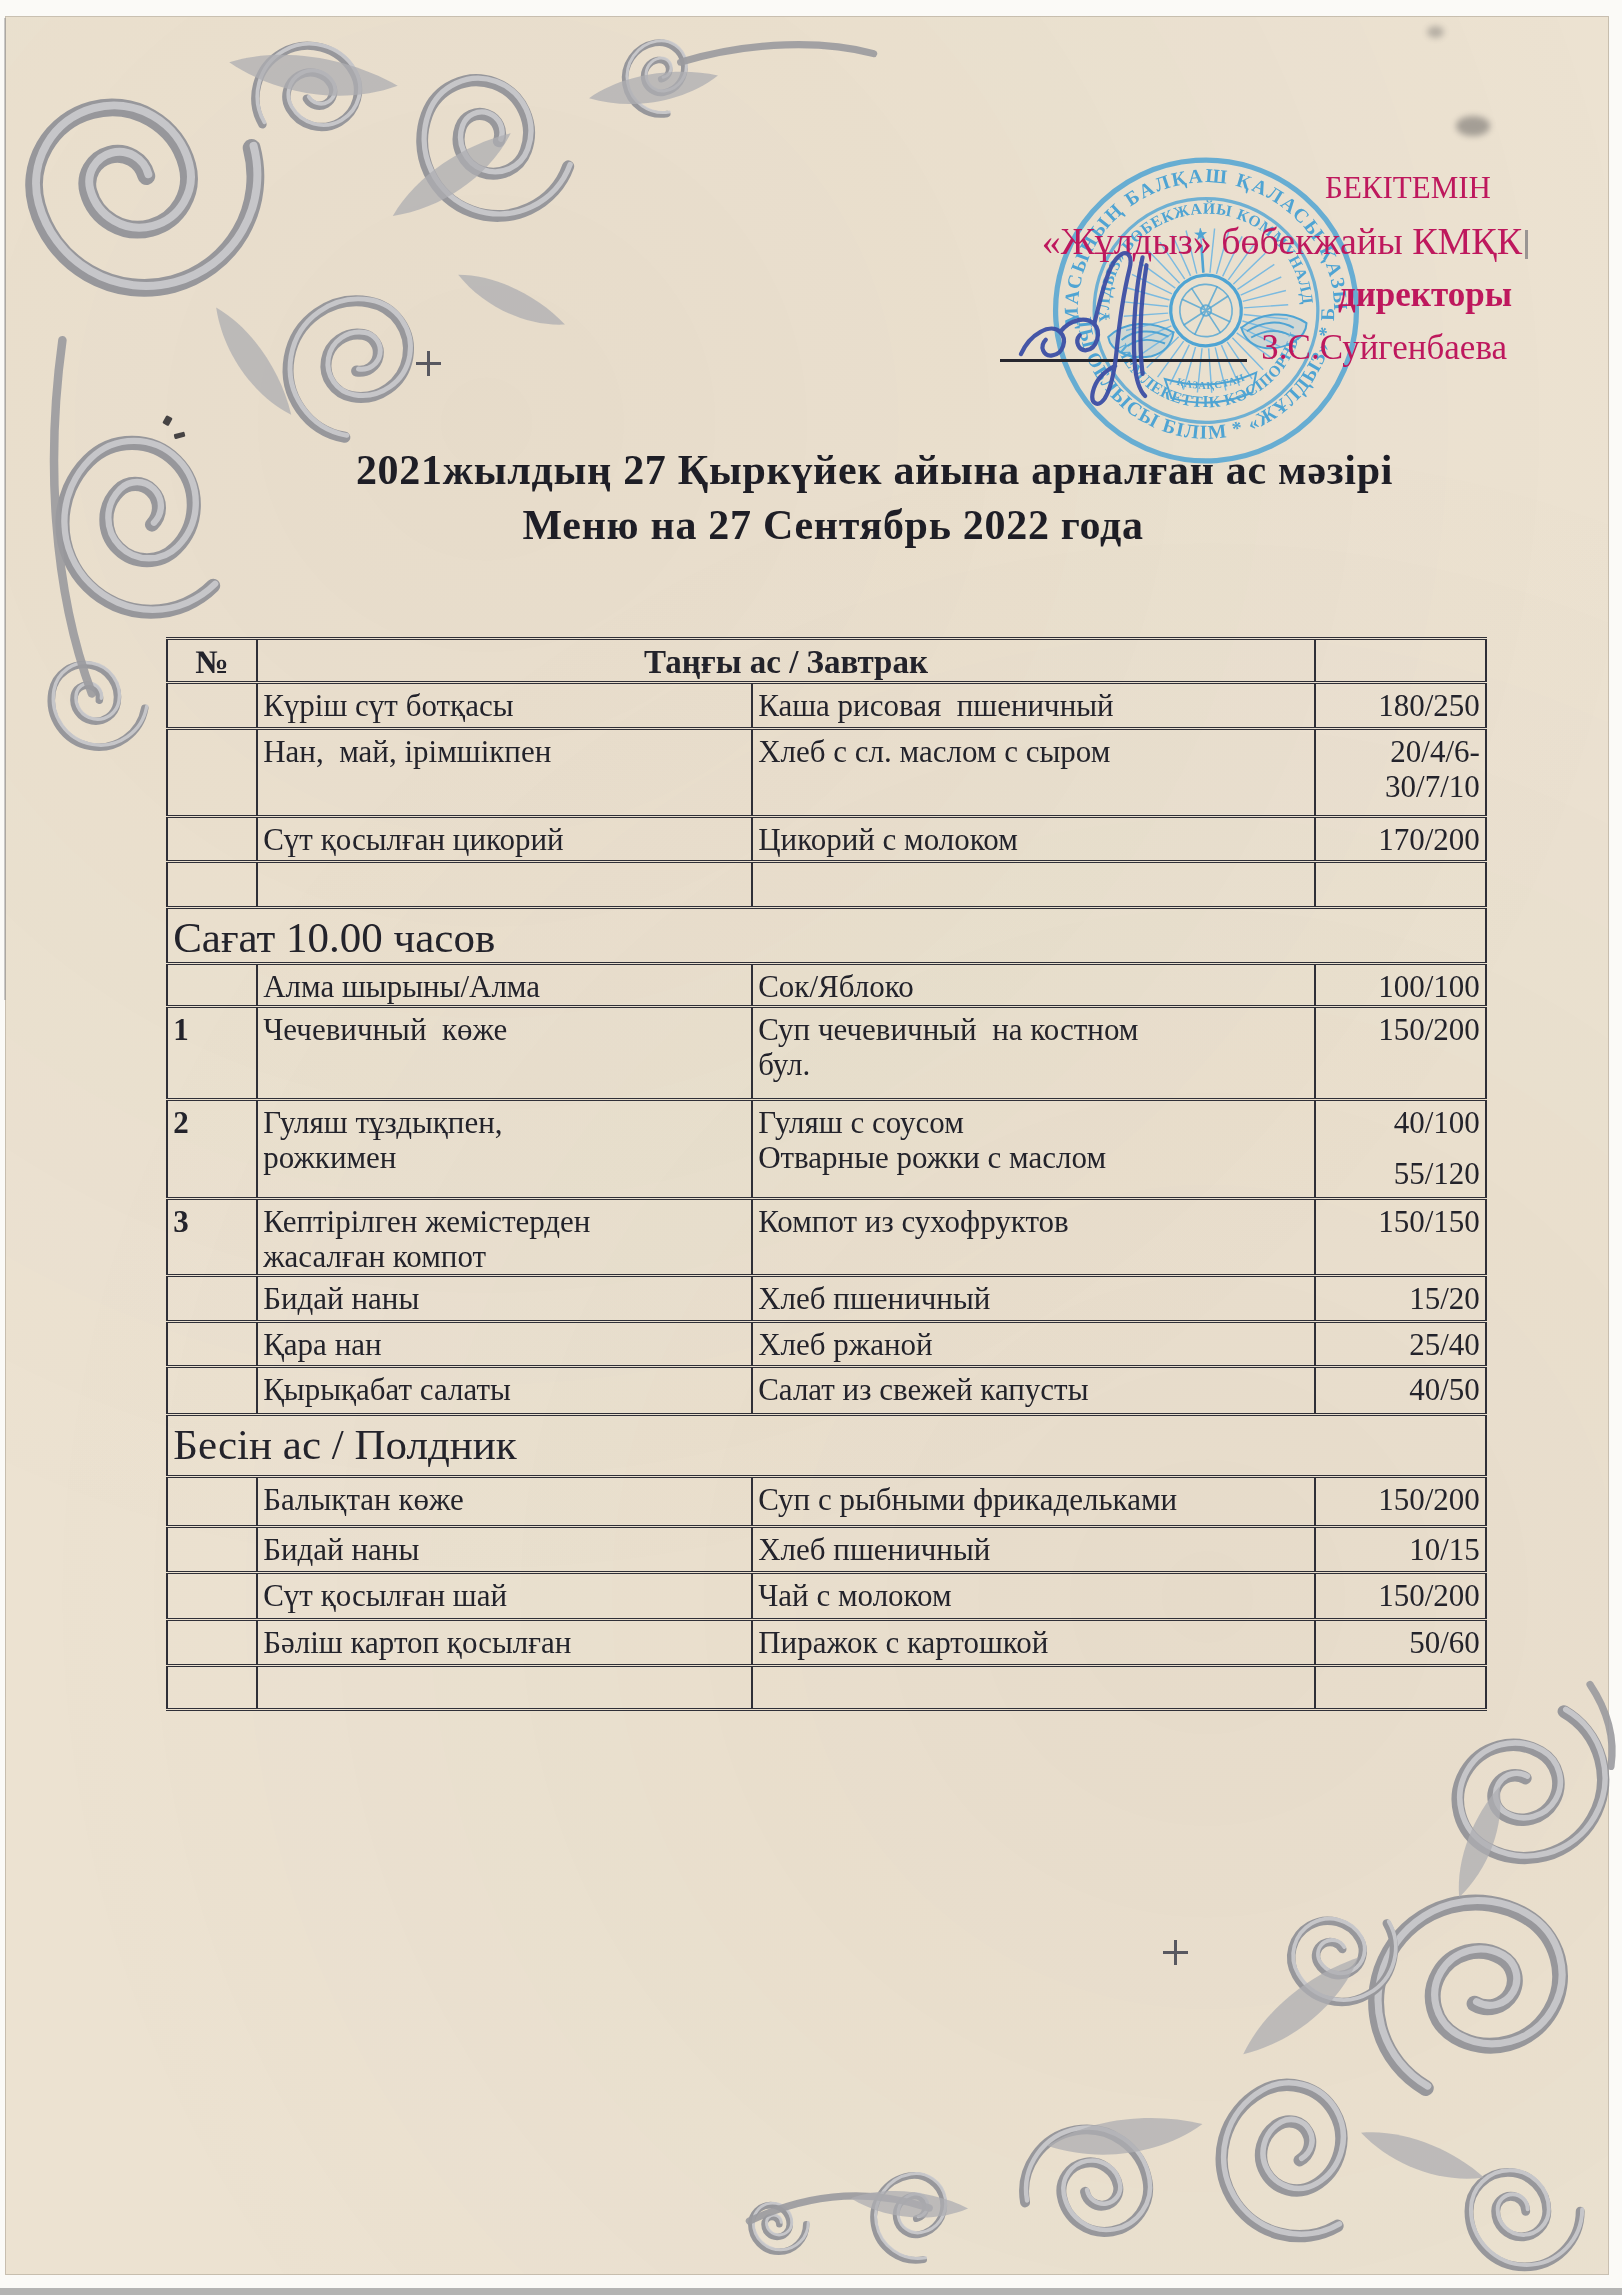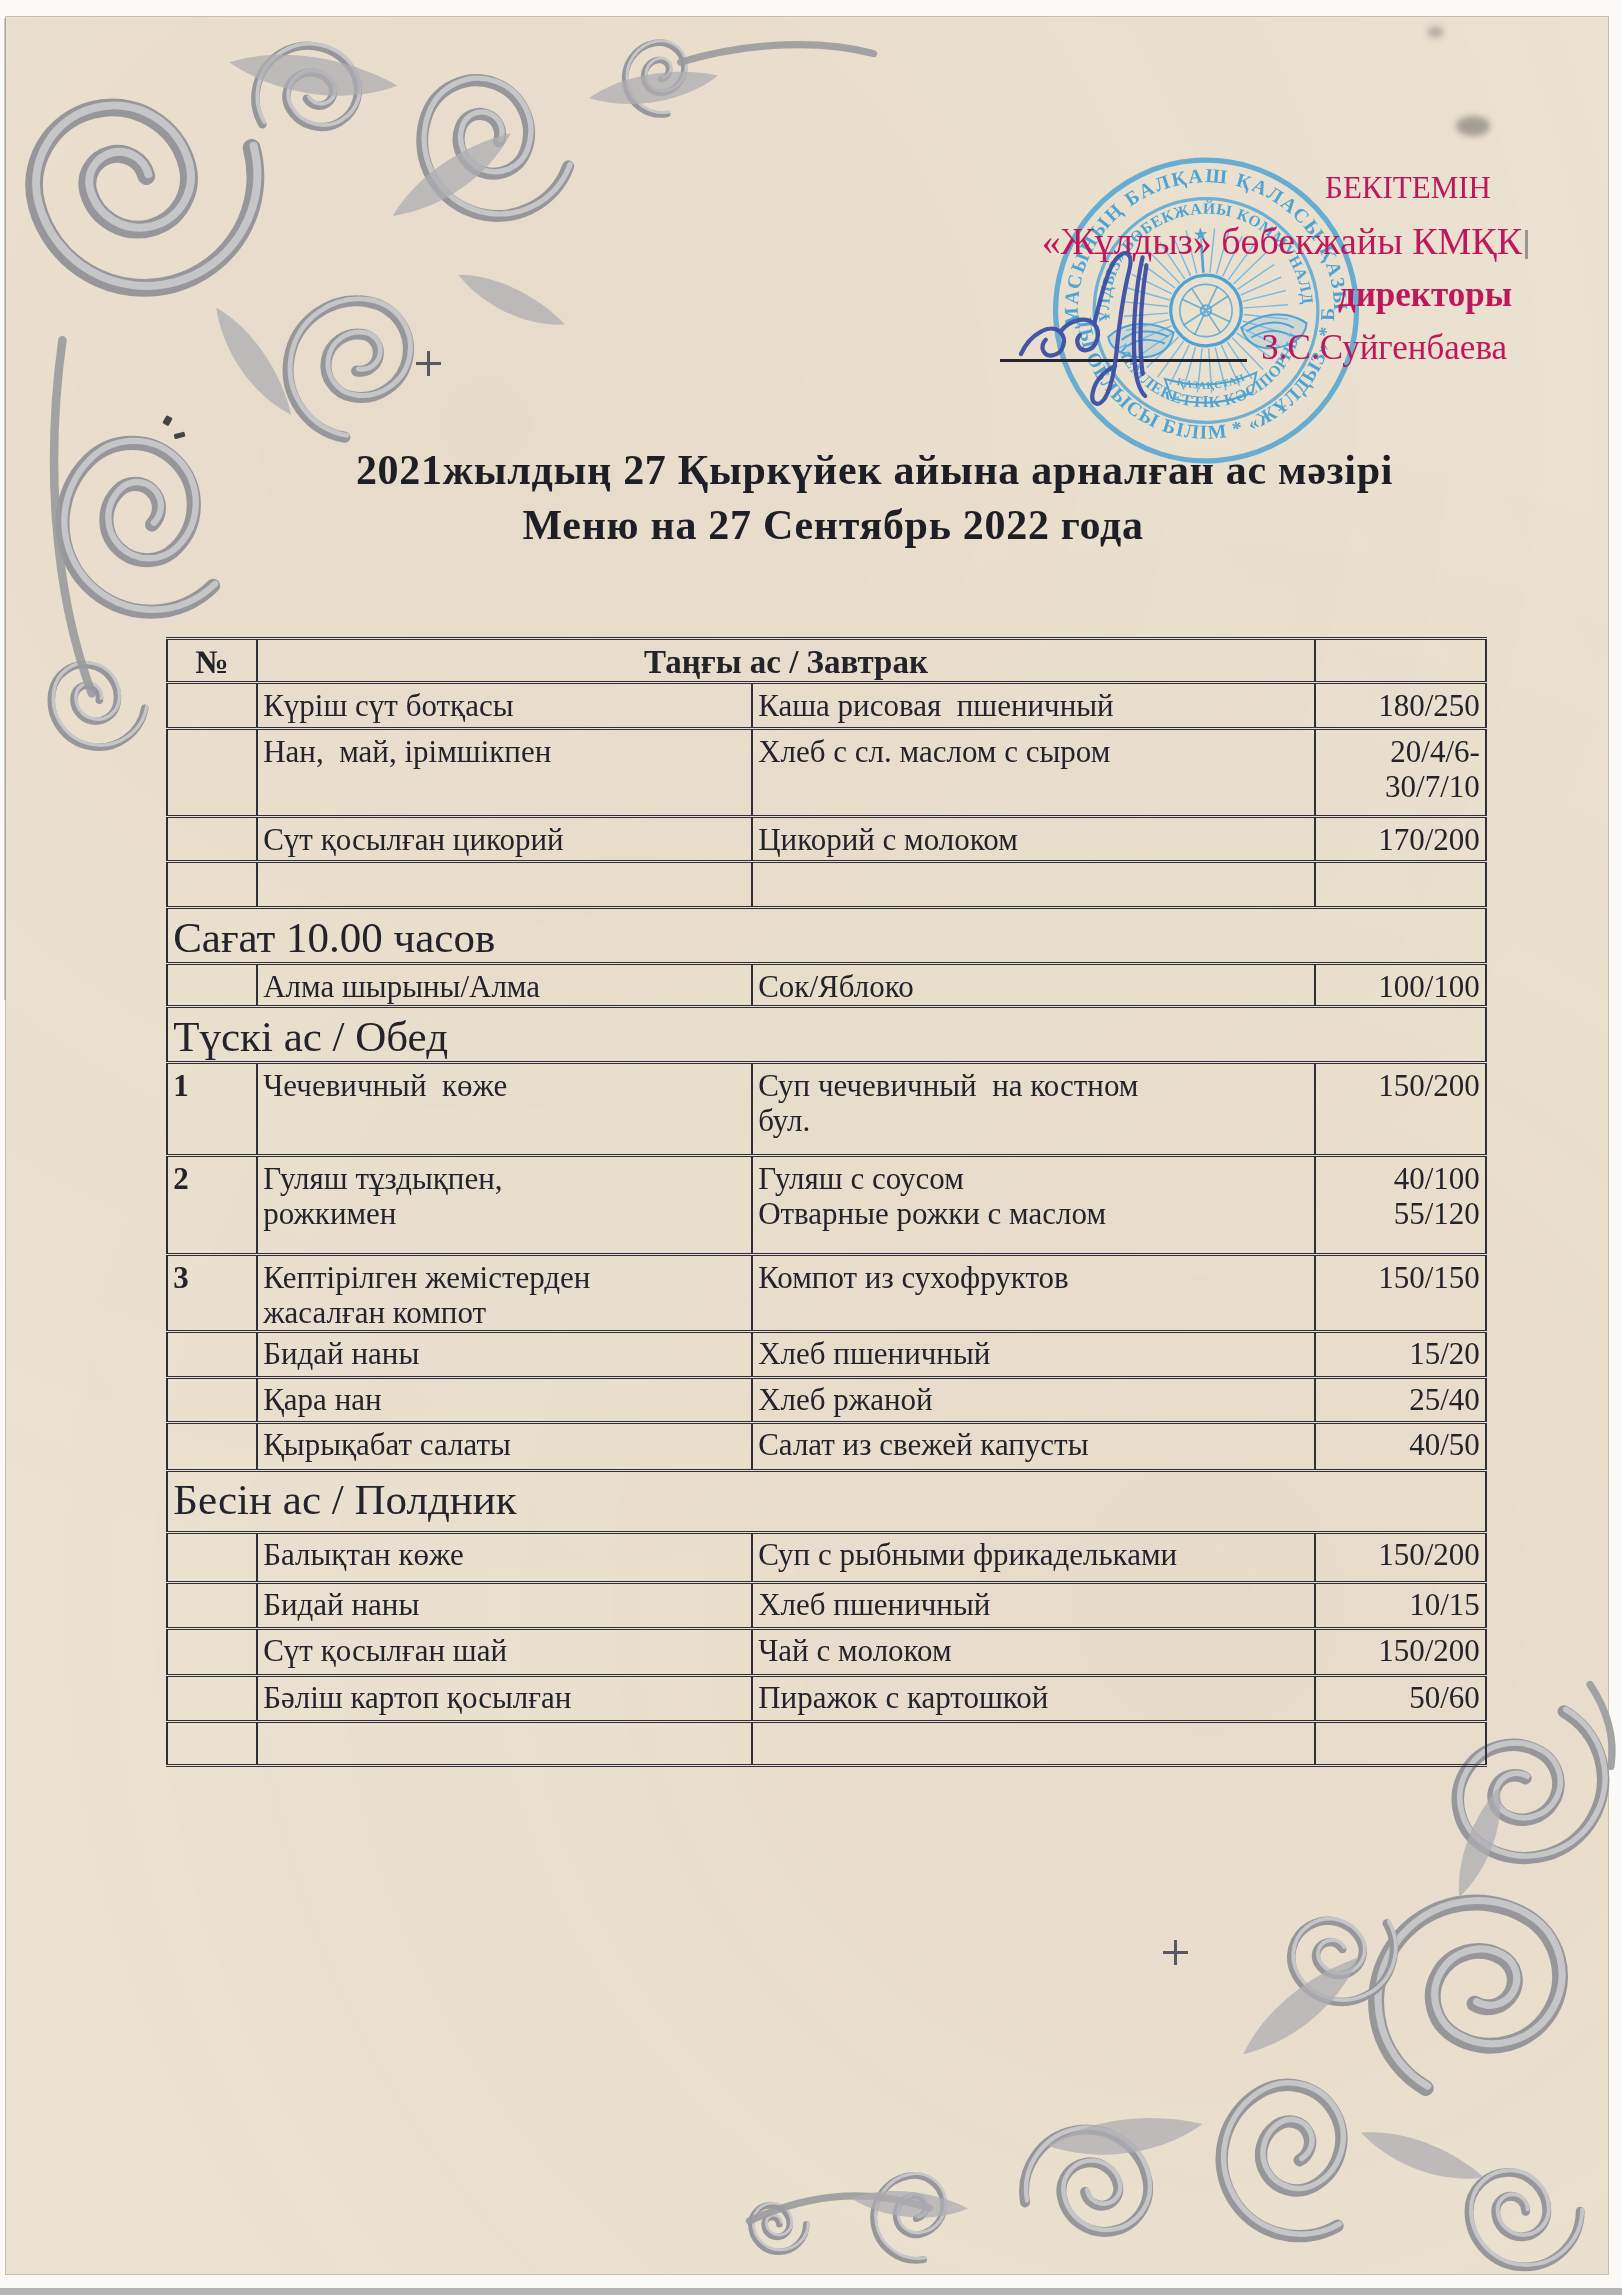--- a/index.html
+++ b/index.html
@@ -58,21 +58,21 @@
   td.ru{padding-left:14.4px;}
   td.amt{text-align:right;padding-left:0;padding-right:3.9px;}
   tr.hdr td{font-weight:bold;text-align:center;font-size:33px;padding-top:5.2px;}
   tr.hdr td.no{padding-left:0;}
   tr.sec td{font-weight:normal;text-align:left;font-size:43px;padding-top:5.2px;}
   tr.r-kur td.kk{padding-left:42px;}
   tr.lh60 .ln{line-height:39px;}
   tr.lh72 .ln{line-height:47px;}
   tr.lh50 .ln{line-height:33px;}
   tr.lh58 td.amt .ln{line-height:38px;}
-  tr.r-gul td.amt .ln + .ln{text-indent:41px;}
+  tr.r-gul td.amt .ln + .ln{text-indent:41px;margin-top:16px;}
 </style>
 </head>
 <body>
 
 <div class="paper"></div>
 
 <svg id="decor" width="1623" height="2295" viewBox="0 0 2480 3508">
   <g id="orn-dynamic">
       <path d="M 170 0 A 170 170 0 0 1 -170 0 A 118.99999999999999 118.99999999999999 0 0 1 67.99999999999997 0 A 78.2 78.2 0 0 1 -88.40000000000003 0 A 45.900000000000006 45.900000000000006 0 0 1 3.3999999999999773 0" transform="translate(220 270) rotate(-15)" stroke="#97979b" stroke-width="27.2" fill="none" stroke-linecap="round"></path>
       <path d="M 170 0 A 170 170 0 0 1 -170 0 A 118.99999999999999 118.99999999999999 0 0 1 67.99999999999997 0 A 78.2 78.2 0 0 1 -88.40000000000003 0 A 45.900000000000006 45.900000000000006 0 0 1 3.3999999999999773 0" transform="translate(223 267) rotate(-15)" stroke="#cbcbce" stroke-width="12.24" fill="none" stroke-linecap="round" opacity=".9"></path>
@@ -303,23 +303,20 @@
     <td class="kk">
           <span class="ln">Алма шырыны/Алма</span>
         </td>
     <td class="ru">
           <span class="ln">Сок/Яблоко</span>
         </td>
     <td class="amt">
           <span class="ln">100/100</span>
         </td>
   </tr>
-  <tr class="sec" style="height:50px">
-    <td colspan="4"><span>Түскі ас / Обед</span></td>
-  </tr>
   <tr class="lh60" style="height:93px">
     <td class="no"><span>1</span></td>
     <td class="kk">
           <span class="ln">Чечевичный  көже</span>
         </td>
     <td class="ru">
           <span class="ln">Суп чечевичный  на костном</span>
           <span class="ln">бул.</span>
         </td>
     <td class="amt">

